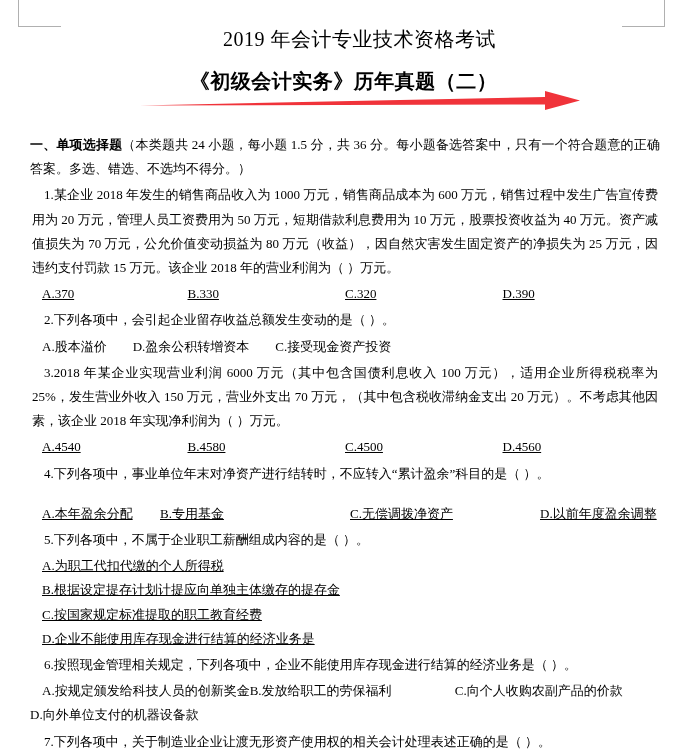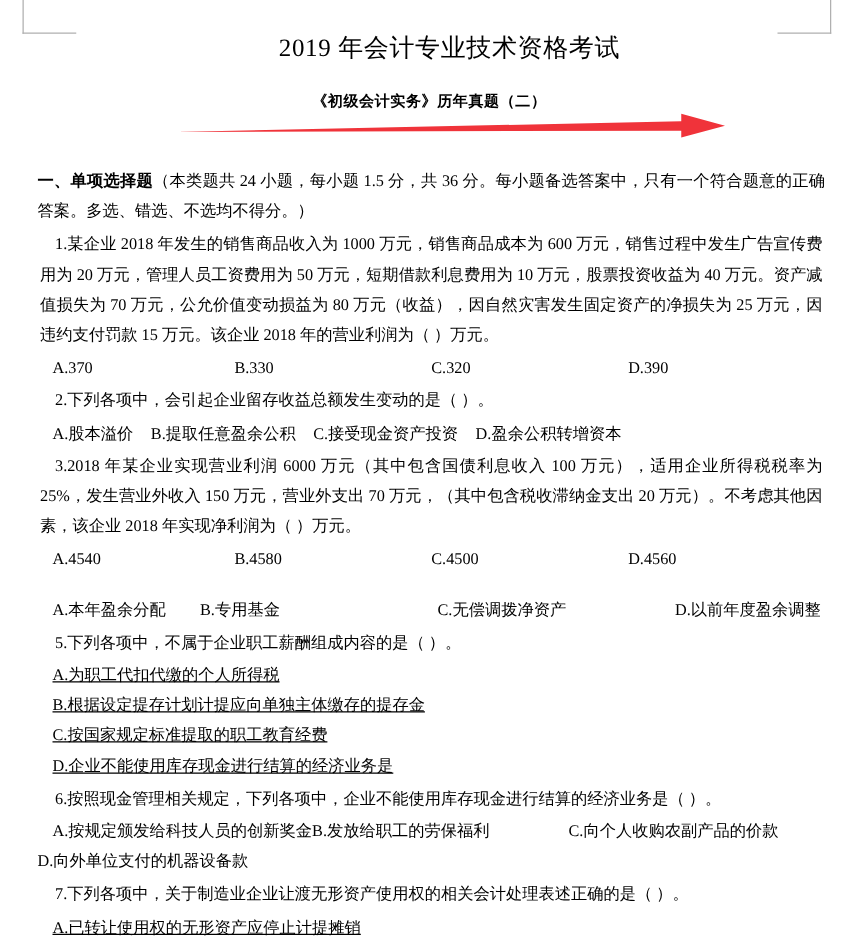--- a/index.html
+++ b/index.html
@@ -49,21 +49,21 @@
     font-family: "Liberation Serif", "DejaVu Serif", serif;
     font-size: 20px;
     font-weight: normal;
     letter-spacing: 0.5px;
     line-height: 30px;
     margin: 0;
     padding-left: 32px;
   }
   .doc-title-2 {
     font-family: "Liberation Serif", "DejaVu Serif", serif;
-    font-size: 12px;
+    font-size: 20px;
     font-weight: bold;
     letter-spacing: 0.5px;
     line-height: 30px;
     margin: 12px 0 0 0;
   }
 
   
   .arrow-wrap {
     position: absolute;
     left: 140px;
@@ -98,34 +98,35 @@
   .q-line {
     margin: 2px;
     text-indent: 12px;
   }
 
   
   .opts-4 {
     display: grid;
     grid-template-columns: 1fr 1fr 1fr 1fr;
     margin: 0;
+    text-decoration: underline;
   }
   .opts-2 {
     display: grid;
     grid-template-columns: 1fr 1fr 1fr;
     margin: 0;
   }
   .opts-4.tight {
     grid-template-columns: 130px 190px 190px 1fr;
     margin-top: 16px;
   }
   .opts-inline {
     margin: 0;
     display: flex;
-    gap: 14px;
+    gap: 26px;
   }
   .opts-stack .opt {
     display: block;
     text-indent: 12px;
     text-decoration: underline;
   }
   .opt {
     white-space: nowrap;
   }
   .opts-4 .opt:first-child,
@@ -164,33 +165,33 @@
   <div class="opts-4">
     <span class="opt">A.370</span>
     <span class="opt">B.330</span>
     <span class="opt">C.320</span>
     <span class="opt">D.390</span>
   </div>
 
   <p class="para q-line"><span>2.</span><span>下列各项中，会引起企业留存收益总额发生变动的是（  ）。</span></p>
   <div class="opts-inline">
     <span class="opt">A.股本溢价</span>
-    <span class="opt">B.提取任意盈余公积</span>
+    <span class="opt">D.盈余公积转增资本</span>
     <span class="opt">C.接受现金资产投资</span>
-    <span class="opt">D.盈余公积转增资本</span>
   </div>
 
   <p class="para q-line"><span>3.</span><span>2018 年某企业实现营业利润 6000 万元（其中包含国债利息收入 100 万元），适用企业所得税税率为 25%，发生营业外收入 150 万元，营业外支出 70 万元，（其中包含税收滞纳金支出 20 万元）。不考虑其他因素，该企业 2018 年实现净利润为（  ）万元。</span></p>
   <div class="opts-4">
     <span class="opt">A.4540</span>
     <span class="opt">B.4580</span>
     <span class="opt">C.4500</span>
     <span class="opt">D.4560</span>
   </div>
 
+  <p class="para q-line"><span>4.</span><span>下列各项中，事业单位年末对净资产进行结转时，不应转入“累计盈余”科目的是（  ）。</span></p>
   <div class="opts-4 tight">
     <span class="opt">A.本年盈余分配</span>
     <span class="opt">B.专用基金</span>
     <span class="opt">C.无偿调拨净资产</span>
     <span class="opt">D.以前年度盈余调整</span>
   </div>
 
   <p class="para q-line"><span>5.</span><span>下列各项中，不属于企业职工薪酬组成内容的是（  ）。</span></p>
   <div class="opts-stack">
     <span class="opt">A.为职工代扣代缴的个人所得税</span>

